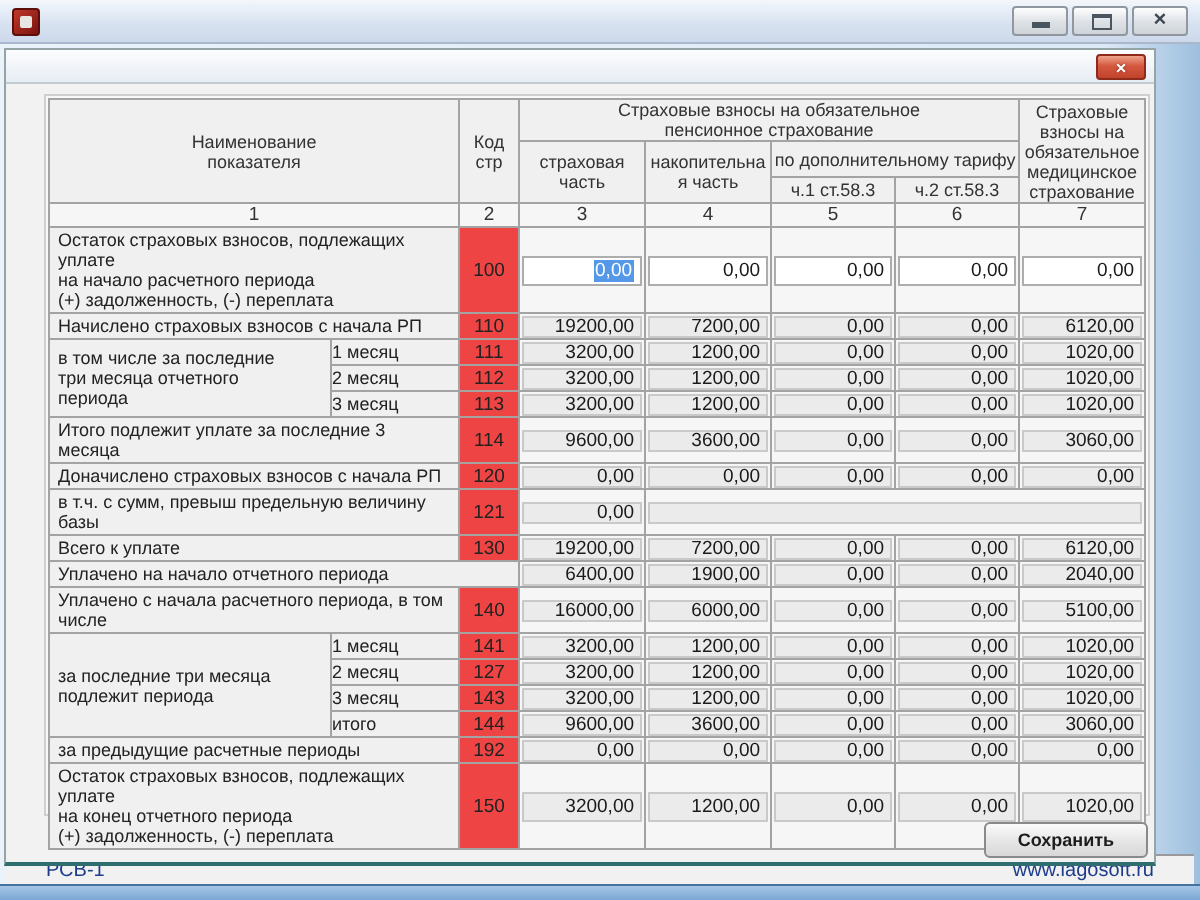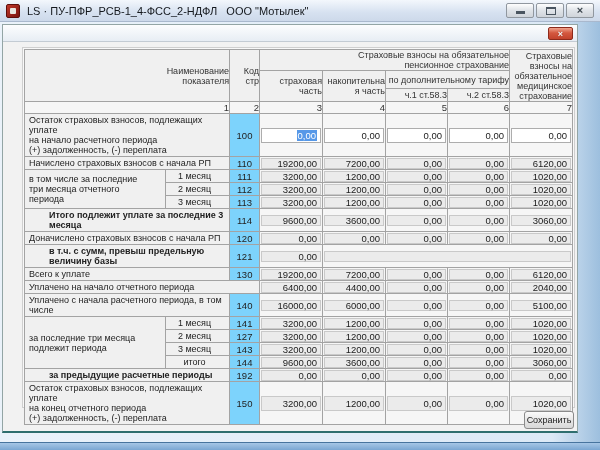--- a/index.html
+++ b/index.html
@@ -47,66 +47,69 @@
   .dialog-close span { display:block; text-align:center; font-size:9px; font-weight:bold;
     color:#fff; line-height:12px; text-shadow:0 0 1px #701d10; }
   .dialog-body { position:relative; height:391px; }
   .content-panel { position:absolute; left:19px; top:5px; width:553px; height:361px;
     border:1px solid #cfcfcf; background:#f8f8f8; }
 
   
   table { border-collapse:collapse; table-layout:fixed; width:548px; margin:1px;
     font-size:9px; color:#222; }
   td { border:1px solid #a3a3a3; overflow:hidden; }
-  thead td { background:#f0f0f0; text-align:right; vertical-align:middle;
+  thead td { background:#f0f0f0; text-align:center; vertical-align:middle;
     white-space:pre-line; line-height:10px; font-size:9px; color:#333; }
   .hr-a { height:20px; } .hr-b { height:18px; } .hr-c { height:13px; }
   .hr-d { height:12px; } .hr-d td { font-size:9.5px; background:#f6f6f6; }
   tbody tr { height:13px; } tbody tr.tall { height:36px; }
   .cell-name { background:#f0f0f0; text-align:left; padding:1px 4px; vertical-align:middle;
     white-space:pre-line; line-height:10px; }
-  .cell-name.indent { padding-left:24px;font-weight:bold; }
-  .cell-month { background:#f0f0f0; text-align:center; padding-right:6px; vertical-align:middle; }
-  .cell-code { background:#7dd3fc; text-align:center; vertical-align:middle; font-size:9.5px; }
+  .cell-name.indent { padding-left:4px; }
+  .cell-month { background:#f0f0f0; text-align:left; padding-right:6px; vertical-align:middle; }
+  .cell-code { background:#ef4444; text-align:center; vertical-align:middle; font-size:9.5px; }
   .cell-value { background:#f6f6f6; vertical-align:middle; }
   .field { border:1px solid #c9c9c9; background:#ebebeb; height:11px; line-height:10px;
     margin:0 1px; text-align:right; padding:0 3px; font-size:9.5px; color:#1a1a1a; }
   .field.editable { background:#ffffff; border-color:#adadad; }
   tr.tall .field { height:15px; line-height:14px; }
   .selection { background:#5698e8; color:#ffffff; padding:0 1px; }
 
   
-  .save-btn { position:absolute; right:3px; bottom:4px; width:50px; height:18px;
+  .save-btn { position:absolute; right:3px; bottom:4px; width:82px; height:18px;
     border:1px solid #8a8a8a; border-radius:3px; font-size:9px; color:#1c1c1c;
     font-family:"Liberation Sans", sans-serif;
-    background:linear-gradient(#fbfbfb,#e5e5e5 55%,#d8d8d8); cursor:default; }
+    background:linear-gradient(#fbfbfb,#e5e5e5 55%,#d8d8d8); cursor:default;font-weight:bold; }
 </style>
 </head>
 <body>
 
 <div class="window">
 
   <div class="titlebar">
     <div class="title-icon"></div>
-    <div class="title-text">LS · ПУ-ПФР_РСВ-1_4-ФСС_2-НДФЛ   ООО "Мотылек"</div>
     <div class="win-buttons">
       <div class="win-btn">
         <span class="glyph-min"></span>
         </div>
       <div class="win-btn">
         <span class="glyph-max"></span>
         </div>
       <div class="win-btn">
         <span class="glyph-close">×</span>
         </div>
     </div>
   </div>
 
   <div class="mdi"></div>
 
+  <div class="statusbar">
+    <span>РСВ-1</span>
+    <span>www.lagosoft.ru</span>
+  </div>
   <div class="bottom-strip"></div>
 
   <div class="dialog">
     <div class="dialog-header">
       <div class="dialog-close">
         <span>×</span>
       </div>
     </div>
     <div class="dialog-body">
       <div class="content-panel">
@@ -323,21 +326,21 @@
                 <td class="cell-value">
                   <div class="field">6120,00</div>
                 </td>
               </tr>
               <tr>
                 <td class="cell-name" colspan="3">Уплачено на начало отчетного периода</td>
                 <td class="cell-value">
                   <div class="field">6400,00</div>
                 </td>
                 <td class="cell-value">
-                  <div class="field">4400,00</div>
+                  <div class="field">1900,00</div>
                 </td>
                 <td class="cell-value">
                   <div class="field">0,00</div>
                 </td>
                 <td class="cell-value">
                   <div class="field">0,00</div>
                 </td>
                 <td class="cell-value">
                   <div class="field">2040,00</div>
                 </td>

